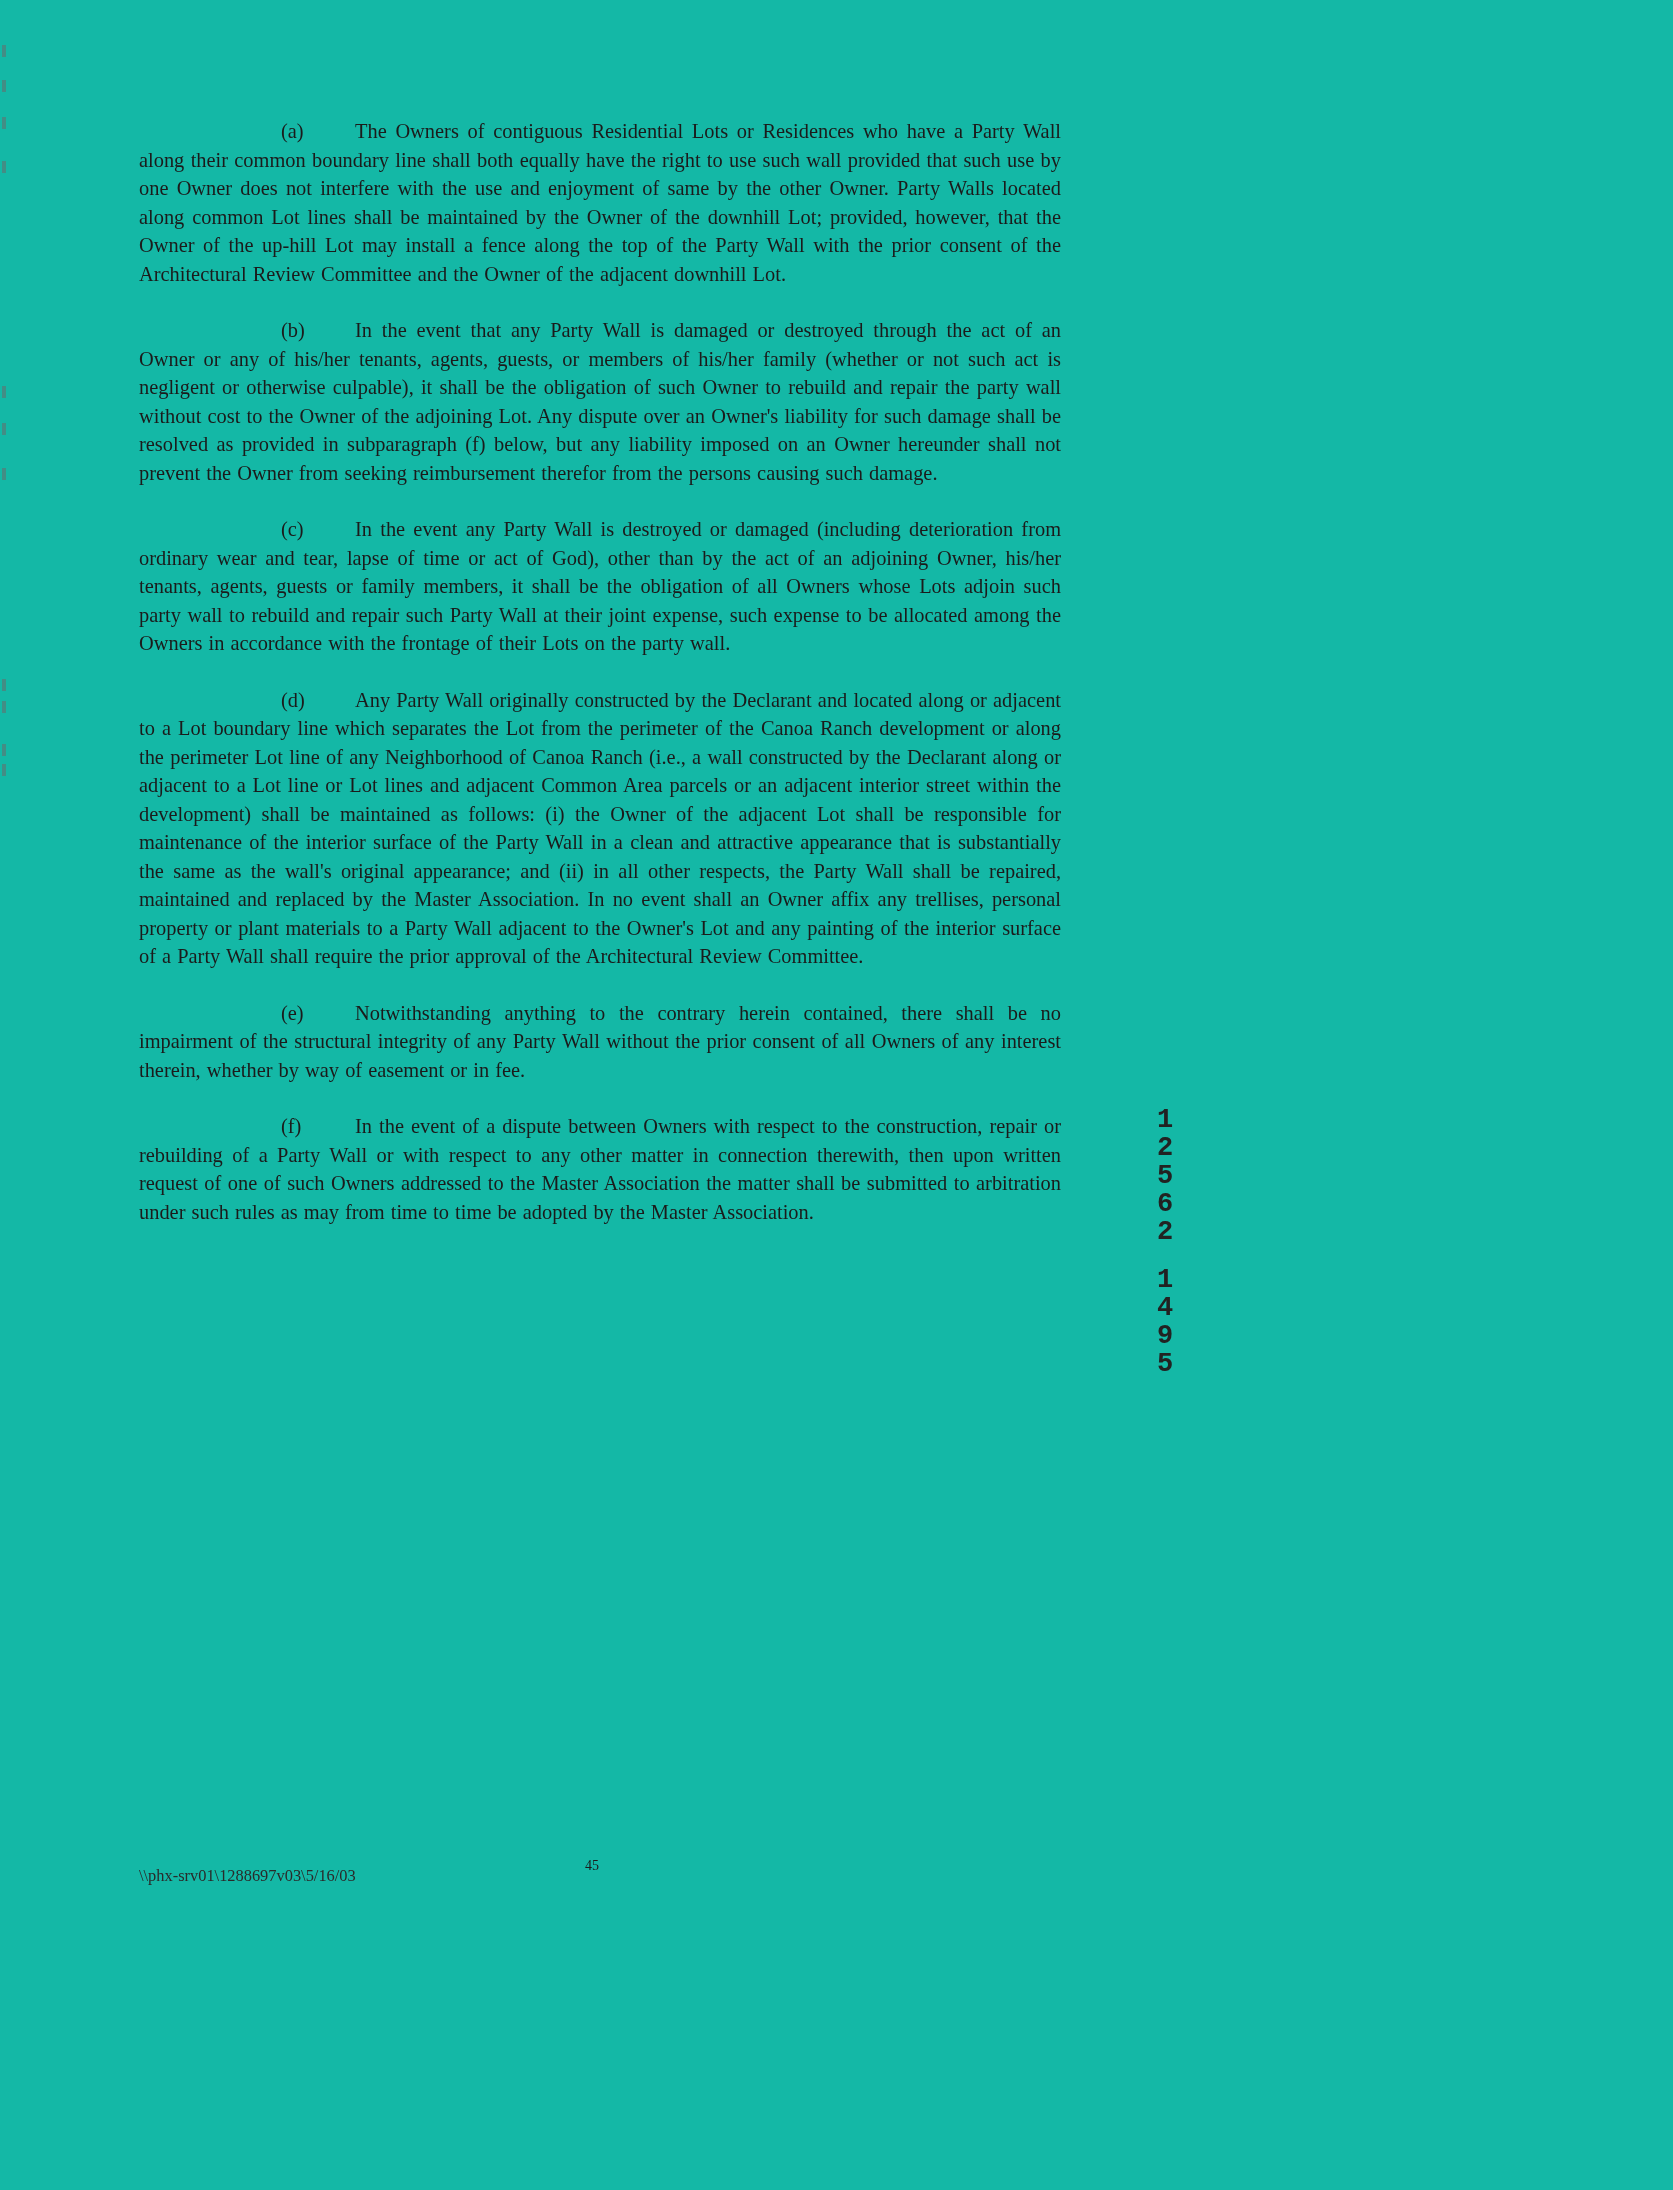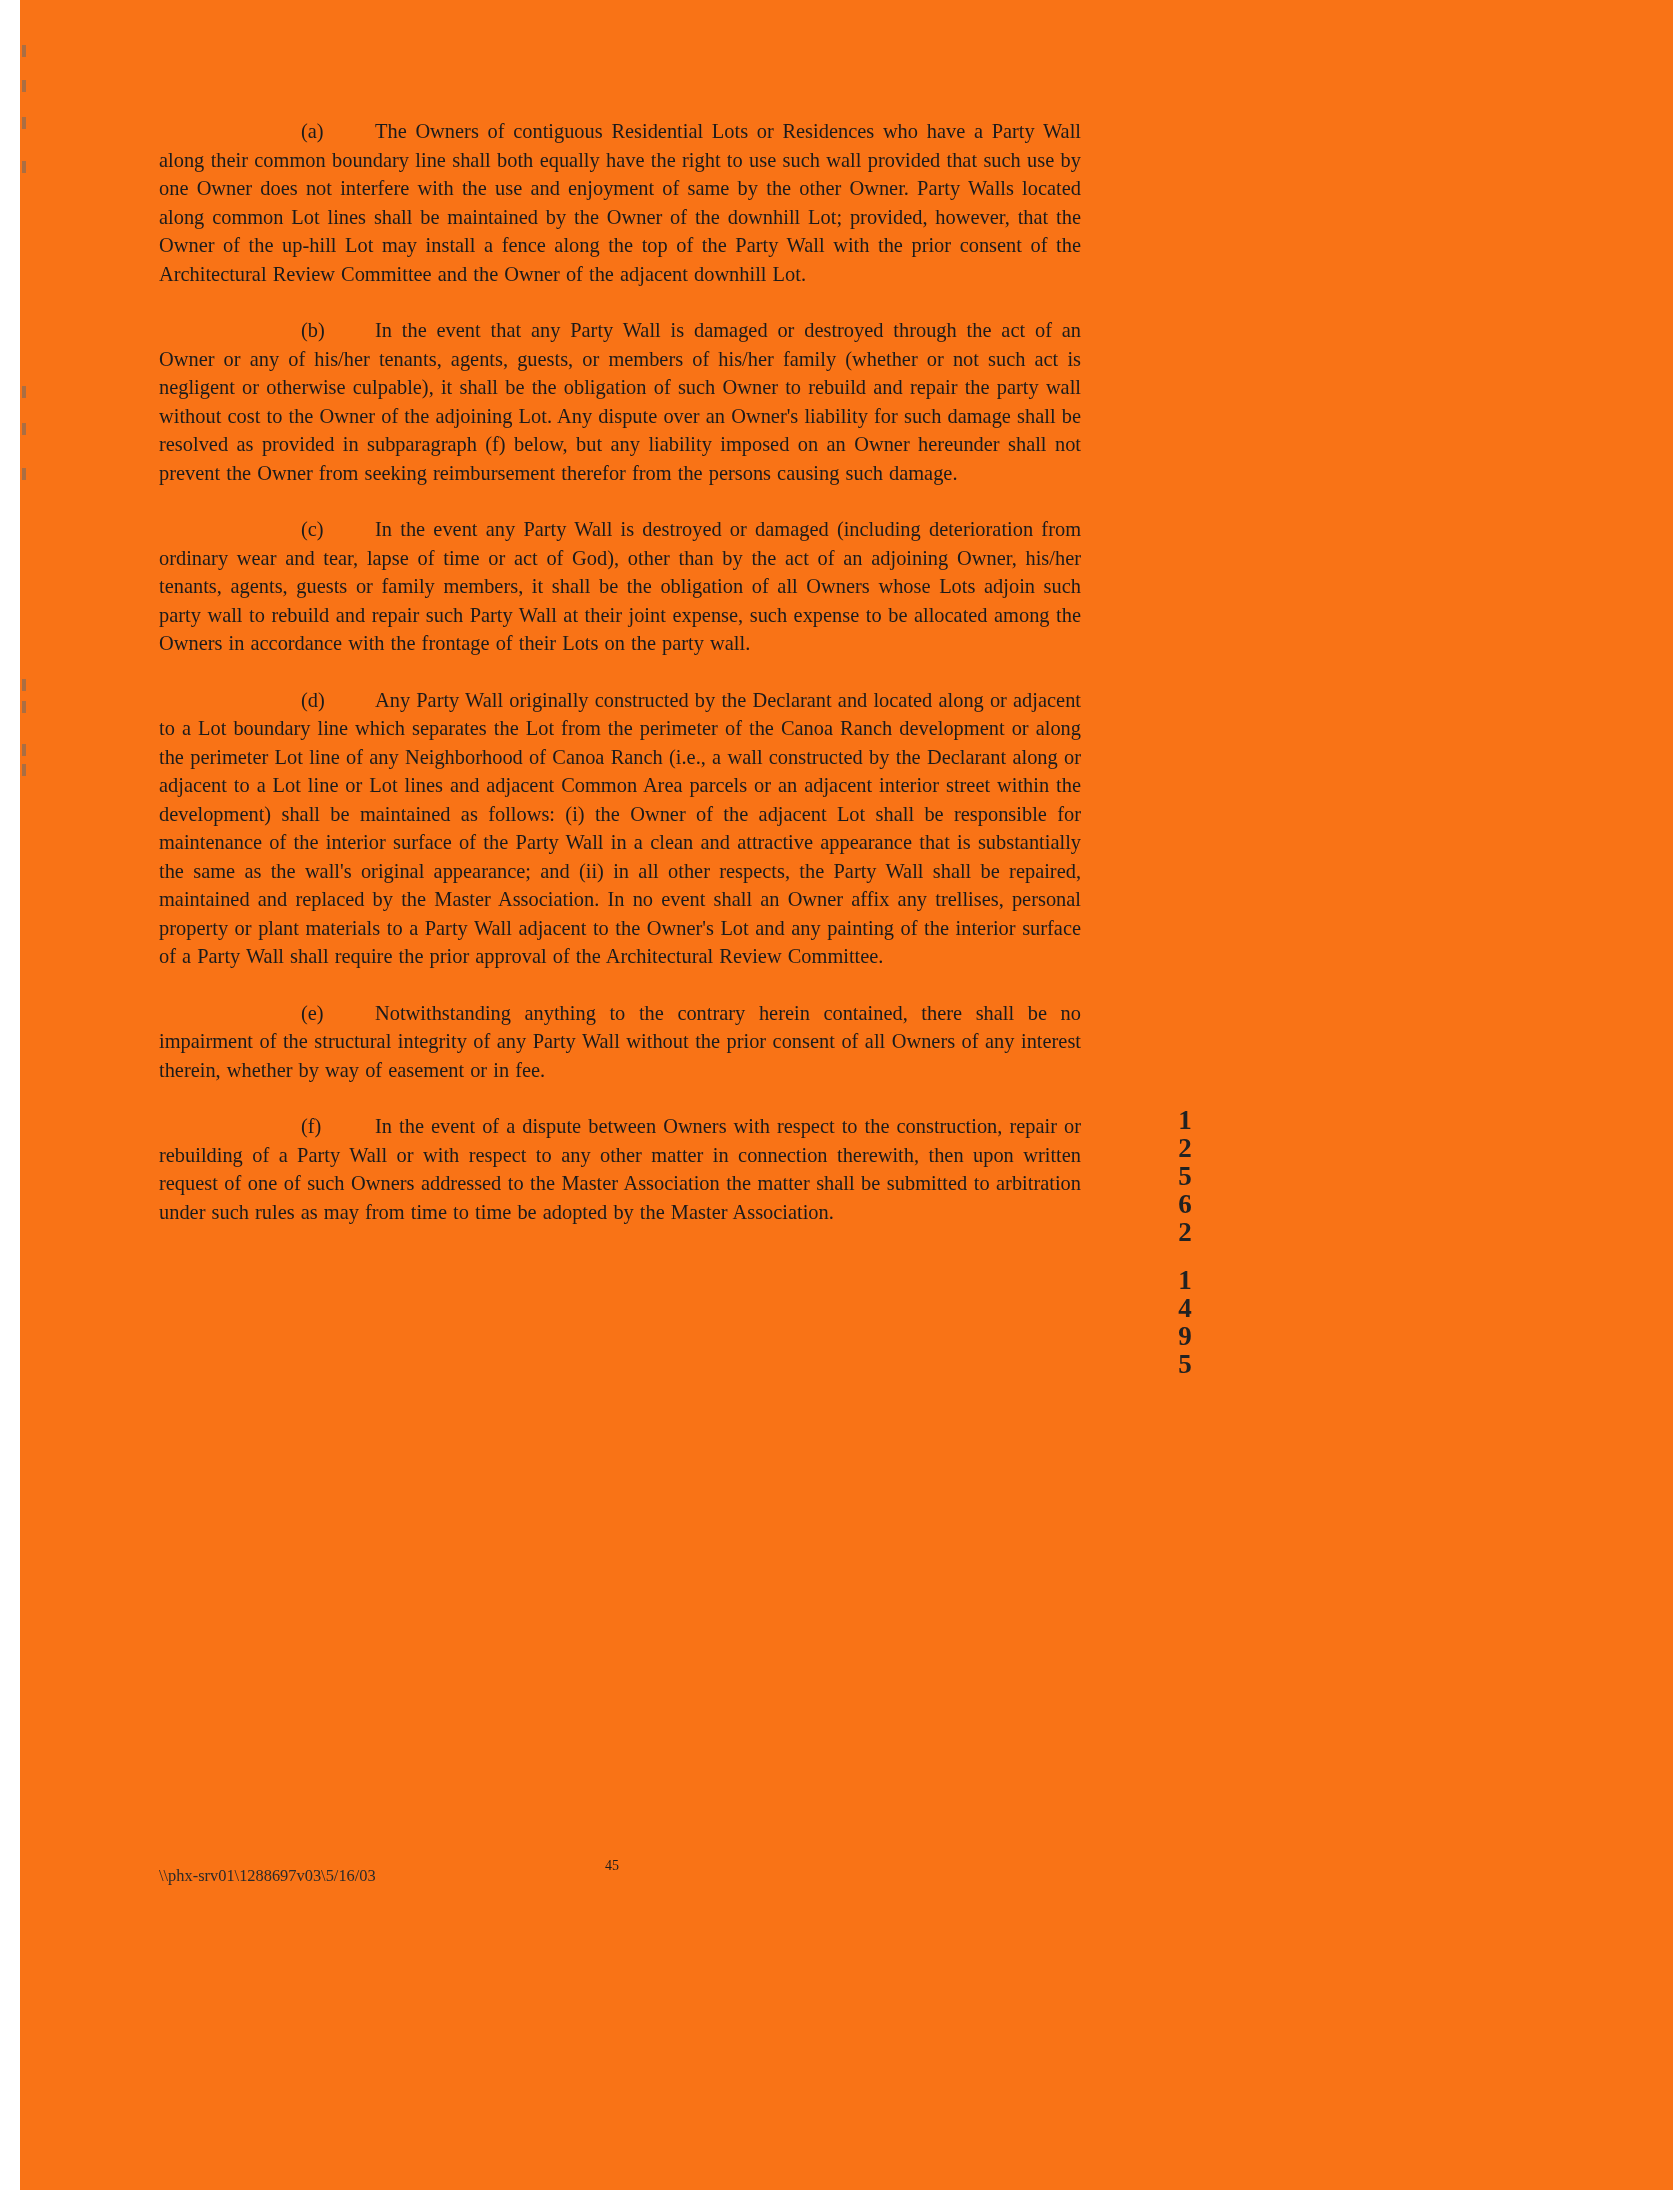--- a/index.html
+++ b/index.html
@@ -11,22 +11,21 @@
     width: 1674px;
     height: 2191px;
     position: relative;
     font-family: "Liberation Serif", "DejaVu Serif", serif;
     color: #1b1b1b;
     overflow: hidden;
   }
   .page {
     position: absolute;
     inset: 0;
-    background: #f97316;
-    margin-left: 20px;
+    background: #14b8a6;
   }
   .content {
     position: absolute;
     left: 139px;
     top: 117px;
     width: 922px;
   }
   p.body-para {
     font-size: 20.4px;
     line-height: 28.5px;
@@ -43,20 +42,21 @@
   .stamp {
     position: absolute;
     left: 1152px;
     top: 1106px;
     width: 26px;
     font-size: 27px;
     line-height: 28px;
     font-weight: 600;
     color: #222;
     text-align: center;
+    font-family: Liberation Mono, monospace;
   }
   .stamp-num {
     width: 1ch;
     word-break: break-all;
     margin: 0 auto 20px auto;
     letter-spacing: 0;
   }
   .footer {
     position: absolute;
     left: 0;

